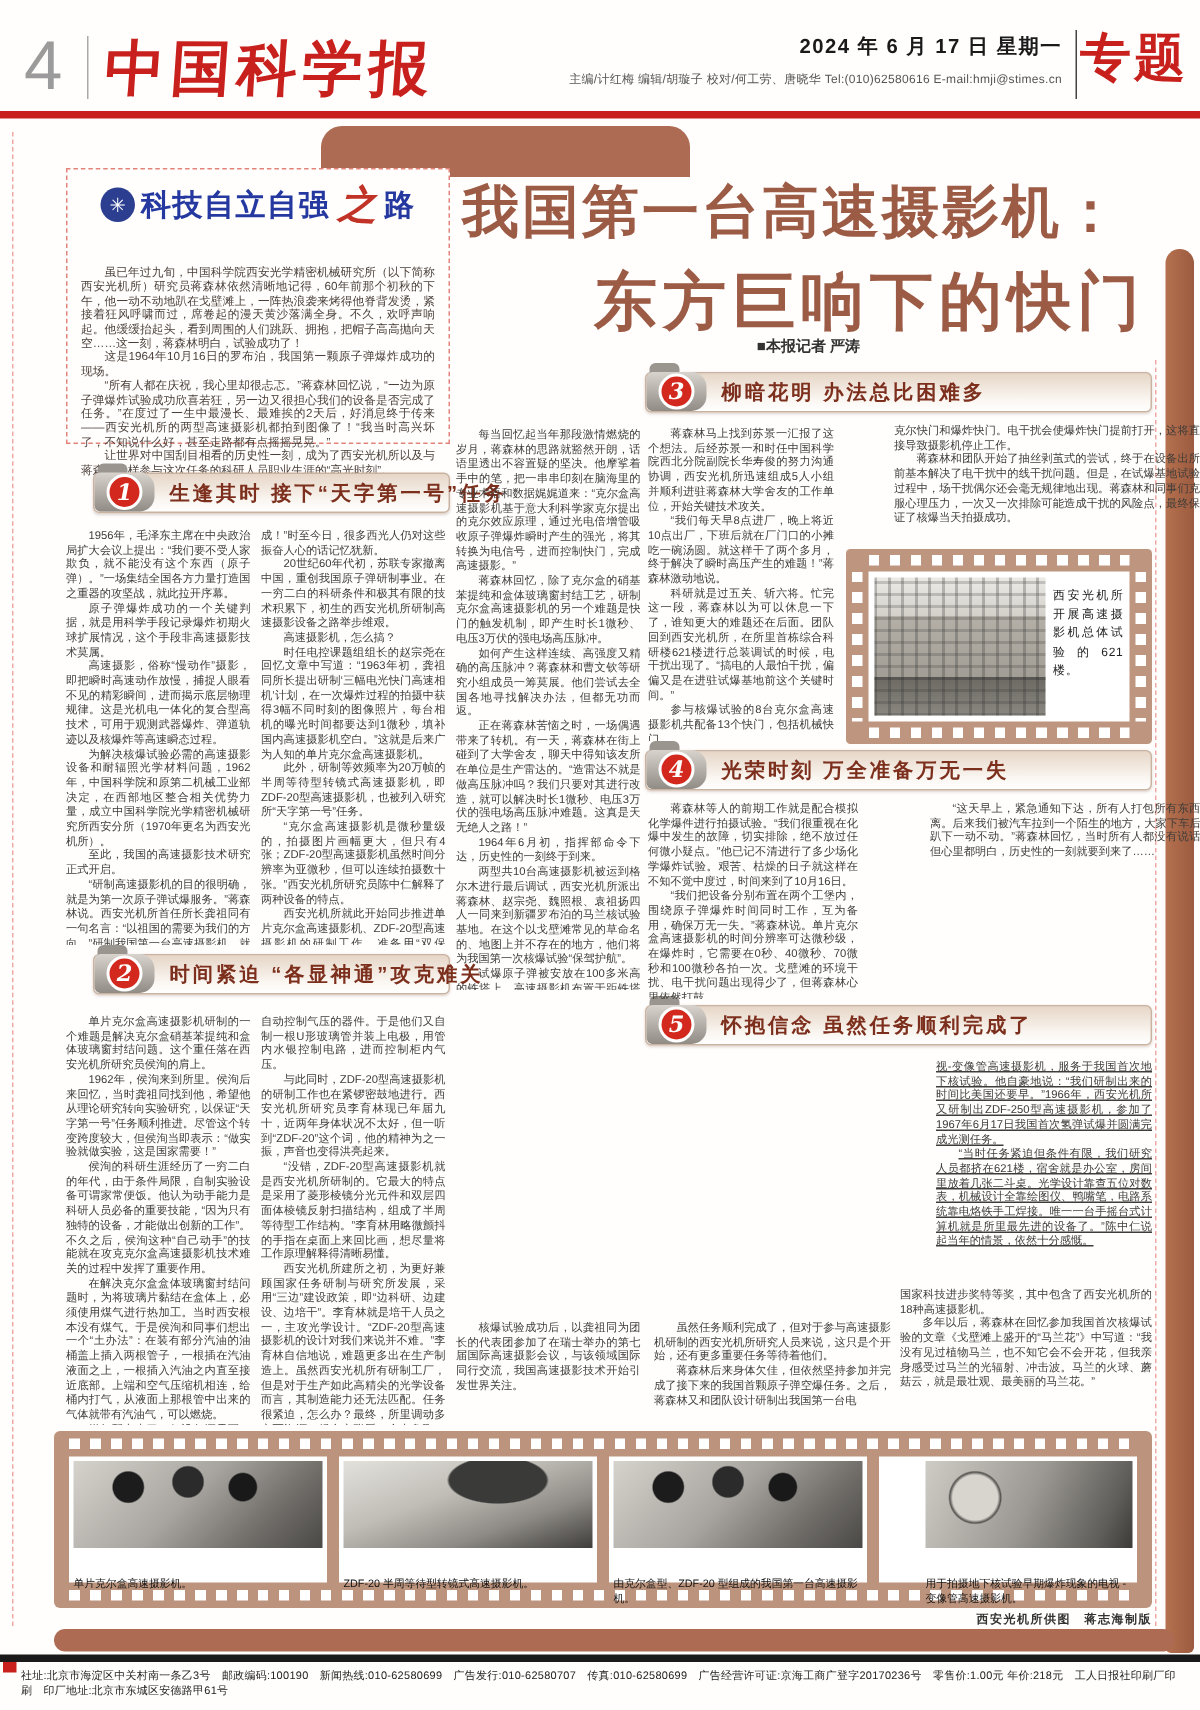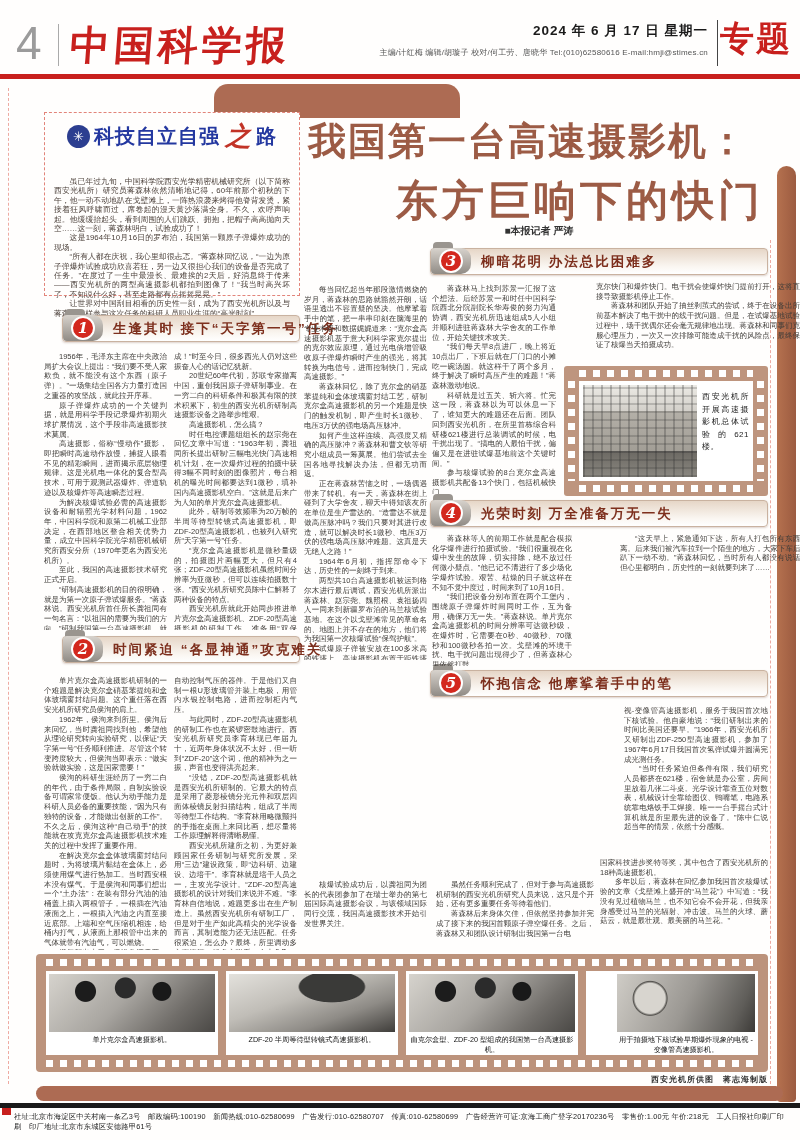--- a/index.html
+++ b/index.html
@@ -94,21 +94,21 @@
   .pic-tv { background:
      radial-gradient(circle 17px at 24% 42%, #d8d5cf 15px, #55534f 17px, transparent 18px),
      linear-gradient(115deg,#cfccc6 0%,#9b9893 50%,#5f5d59 85%,#3c3a37 100%); }
 
   
   .strip { position:absolute; left:36px; top:954px; width:732px; height:118px; background:#bc937c; border-radius:4px; }
   .strip .h-top { top:5px; left:10px; right:10px; }
   .strip .h-bot { bottom:5px; left:10px; right:10px; }
   .cell { position:absolute; top:17px; height:84px; width:172px; background:#fff; padding:3px; }
   .cell .photo { height:58px; }
-  .cell .s-cap { font-size:7.2px; line-height:9.5px; color:#111; margin-top:3px; text-align:center; }
+  .cell .s-cap { font-size:7.2px; line-height:9.5px; color:#111; margin-top:19px; text-align:left; }
   .credit { position:absolute; left:500px; top:1074px; width:268px; text-align:right; font-size:8px; font-weight:bold; color:#333; letter-spacing:1px; }
 
   
   .black-rule { position:absolute; left:0; top:1103px; width:800px; height:5px; background:#1a1a1a; }
   .footer-line { position:absolute; left:14px; top:1112px; width:776px; font-size:7.3px; color:#222; letter-spacing:0.2px; }
 </style>
 </head>
 <body>
 
 <div class="page">
@@ -173,21 +173,21 @@
   <div class="band" style="left:62px; top:636px; width:238px;">
     <span class="cam">
         <span class="num">2</span>
       </span>
     <span class="band-title">时间紧迫 “各显神通”攻克难关</span>
   </div>
   <div class="band" style="left:430px; top:670px; width:338px;">
     <span class="cam">
         <span class="num">5</span>
       </span>
-    <span class="band-title">怀抱信念 他摩挲着手中的笔</span>
+    <span class="band-title">怀抱信念 虽然任务顺利完成了</span>
   </div>
 
   <div class="col" style="left:44px;  top:352px; width:123px; height:278px;">
       <p>1956年，毛泽东主席在中央政治局扩大会议上提出：“我们要不受人家欺负，就不能没有这个东西（原子弹）。”一场集结全国各方力量打造国之重器的攻坚战，就此拉开序幕。</p>
       <p>原子弹爆炸成功的一个关键判据，就是用科学手段记录爆炸初期火球扩展情况，这个手段非高速摄影技术莫属。</p>
       <p>高速摄影，俗称“慢动作”摄影，即把瞬时高速动作放慢，捕捉人眼看不见的精彩瞬间，进而揭示底层物理规律。这是光机电一体化的复合型高技术，可用于观测武器爆炸、弹道轨迹以及核爆炸等高速瞬态过程。</p>
       <p>为解决核爆试验必需的高速摄影设备和耐辐照光学材料问题，1962年，中国科学院和原第二机械工业部决定，在西部地区整合相关优势力量，成立中国科学院光学精密机械研究所西安分所（1970年更名为西安光机所）。</p>
       <p>至此，我国的高速摄影技术研究正式开启。</p>
       <p>“研制高速摄影机的目的很明确，就是为第一次原子弹试爆服务。”蒋森林说。西安光机所首任所长龚祖同有一句名言：“以祖国的需要为我们的方向。”研制我国第一台高速摄影机，就是西安光机所成立之初的首要任务。西安光机所首任党委书记苏景一在动员大会上振臂高呼：“这是我们所的‘天字第一号’任务。为国出力的时候到了，我们砸锅卖铁也要完</p>
     </div>
@@ -235,21 +235,21 @@
       <p class="cont">克尔快门和爆炸快门。电干扰会使爆炸快门提前打开，这将直接导致摄影机停止工作。</p>
       <p>蒋森林和团队开始了抽丝剥茧式的尝试，终于在设备出所前基本解决了电干扰中的线干扰问题。但是，在试爆基地试验过程中，场干扰偶尔还会毫无规律地出现。蒋森林和同事们克服心理压力，一次又一次排除可能造成干扰的风险点，最终保证了核爆当天拍摄成功。</p>
     </div>
   <div class="col" style="left:432px; top:534px; width:140px; height:132px;">
       <p>蒋森林等人的前期工作就是配合模拟化学爆件进行拍摄试验。“我们很重视在化爆中发生的故障，切实排除，绝不放过任何微小疑点。”他已记不清进行了多少场化学爆炸试验。艰苦、枯燥的日子就这样在不知不觉中度过，时间来到了10月16日。</p>
       <p>“我们把设备分别布置在两个工堡内，围绕原子弹爆炸时间同时工作，互为备用，确保万无一失。”蒋森林说。单片克尔盒高速摄影机的时间分辨率可达微秒级，在爆炸时，它需要在0秒、40微秒、70微秒和100微秒各拍一次。戈壁滩的环境干扰、电干扰问题出现得少了，但蒋森林心里依然打鼓。</p>
     </div>
   <div class="col" style="left:580px; top:534px; width:188px; height:132px;margin-left:40px;">
       <p>“这天早上，紧急通知下达，所有人打包所有东西撤离。后来我们被汽车拉到一个陌生的地方，大家下车后都趴下一动不动。”蒋森林回忆，当时所有人都没有说话，但心里都明白，历史性的一刻就要到来了……</p>
     </div>
-  <div class="col" style="left:624px; top:706px; width:144px; height:148px;">
+  <div class="col" style="left:624px; top:706px; width:144px; height:148px;text-decoration:underline;">
       <p class="cont">视-变像管高速摄影机，服务于我国首次地下核试验。他自豪地说：“我们研制出来的时间比美国还要早。”1966年，西安光机所又研制出ZDF-250型高速摄影机，参加了1967年6月17日我国首次氢弹试爆并圆满完成光测任务。</p>
       <p>“当时任务紧迫但条件有限，我们研究人员都挤在621楼，宿舍就是办公室，房间里放着几张二斗桌。光学设计靠查五位对数表，机械设计全靠绘图仪、鸭嘴笔，电路系统靠电烙铁手工焊接。唯一一台手摇台式计算机就是所里最先进的设备了。”陈中仁说起当年的情景，依然十分感慨。</p>
     </div>
   <div class="col" style="left:436px; top:880px; width:158px; height:72px;">
       <p>虽然任务顺利完成了，但对于参与高速摄影机研制的西安光机所研究人员来说，这只是个开始，还有更多重要任务等待着他们。</p>
       <p>蒋森林后来身体欠佳，但依然坚持参加并完成了接下来的我国首颗原子弹空爆任务。之后，蒋森林又和团队设计研制出我国第一台电</p>
     </div>
   <div class="col" style="left:600px; top:858px; width:168px; height:94px;">
       <p class="cont">国家科技进步奖特等奖，其中包含了西安光机所的18种高速摄影机。</p>
       <p>多年以后，蒋森林在回忆参加我国首次核爆试验的文章《戈壁滩上盛开的“马兰花”》中写道：“我没有见过植物马兰，也不知它会不会开花，但我亲身感受过马兰的光辐射、冲击波。马兰的火球、蘑菇云，就是最壮观、最美丽的马兰花。”</p>

